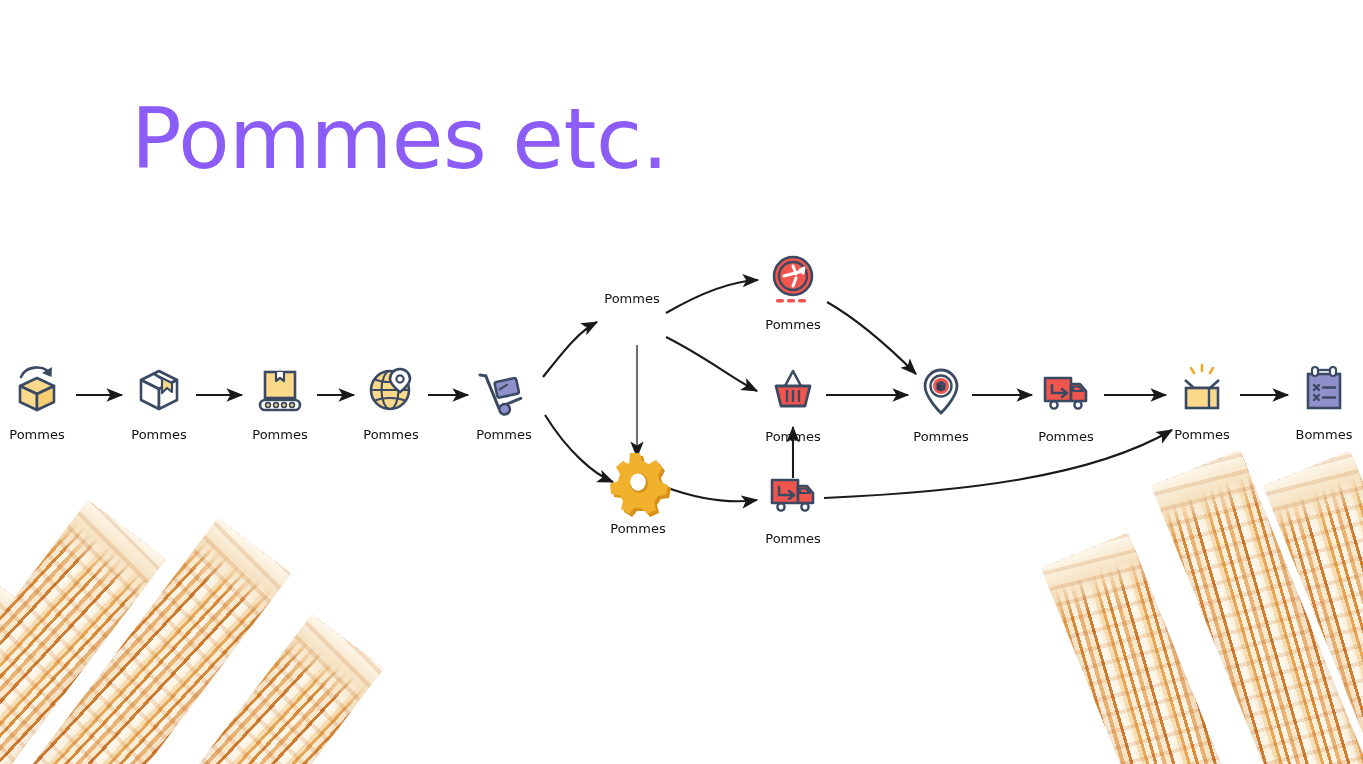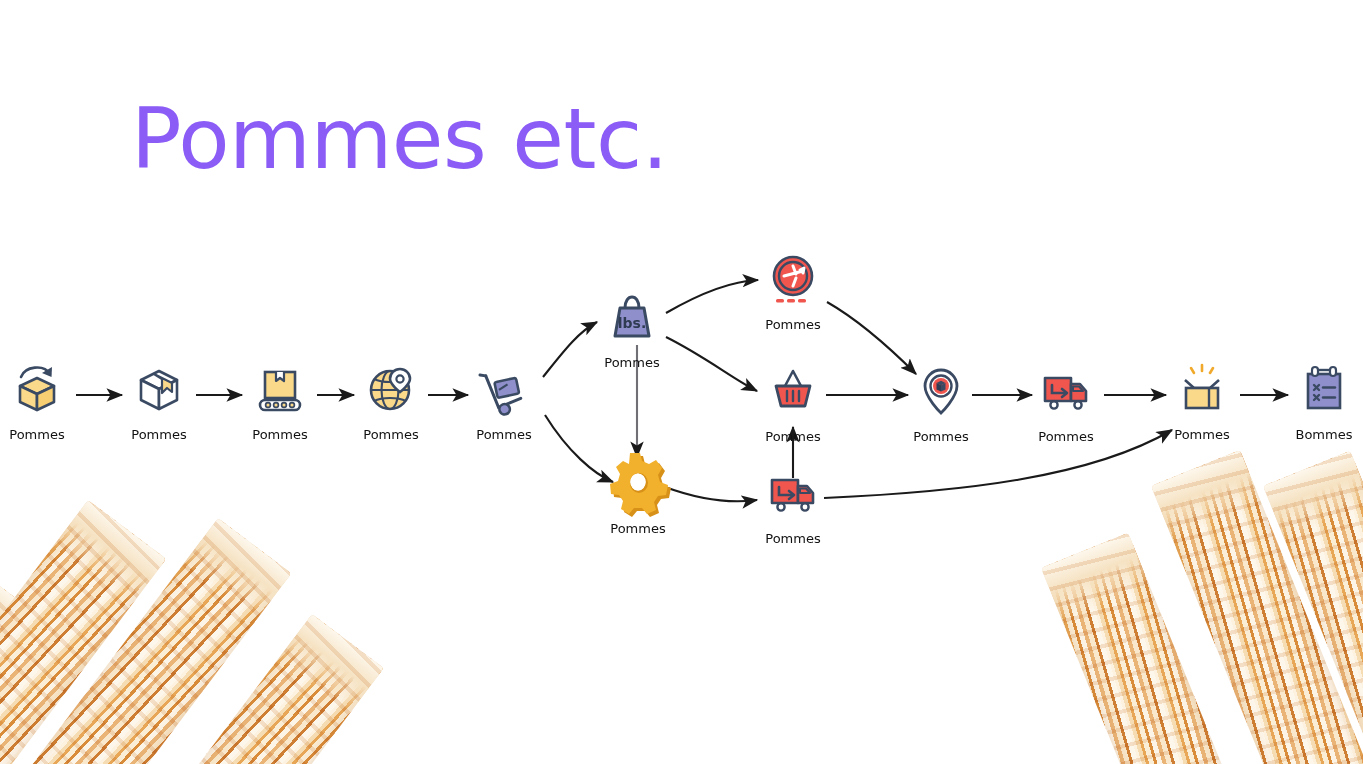--- a/index.html
+++ b/index.html
@@ -277,27 +277,20 @@
             <rect x="23" y="23" width="22" height="16" rx="2" fill="#8e8fcb" stroke="#3b4a63" stroke-width="2.6" transform="rotate(10 34 31)"></rect>
             <line x1="26" y1="30" x2="36" y2="28" stroke="#3b4a63" stroke-width="2.2"></line>
             <circle cx="24" cy="50" r="5.2" fill="#8e8fcb" stroke="#3b4a63" stroke-width="2.6"></circle>
           </g>
         </svg>
       </span>
       <span class="caption">Pommes</span>
     </div>
 
     <div class="node" style="left:580px; top:286px;">
-      <span class="glyph">
-        <svg width="62" height="62" viewBox="0 0 62 62">
-          <path d="M24,22 C24,14.8 27.2,11 31,11 C34.8,11 38,14.8 38,22" fill="none" stroke="#3b4a63" stroke-width="3"></path>
-          <path d="M19,22 L43,22 L48,50 L14,50 Z" fill="#8e8fcb" stroke="#3b4a63" stroke-width="3" stroke-linejoin="round"></path>
-          <text x="31" y="42" font-family="'DejaVu Sans',sans-serif" font-size="14" font-weight="600" fill="#2f3b52" text-anchor="middle">lbs.</text>
-        </svg>
-      </span>
       <span class="caption">Pommes</span>
     </div>
 
     <div class="node" style="left:586px; top:452px;">
       <span class="glyph">
         <svg width="70" height="66" viewBox="0 0 70 66">
           <g>
             <path d="M30,4 L40,4 L42,12 L49,15 L56,11 L62,19 L58,26 L60,33 L68,36 L66,46 L58,47 L54,53 L56,61 L47,65 L42,59 L34,59 L29,65 L21,60 L23,52 L19,46 L11,45 L10,35 L18,32 L20,25 L16,18 L23,12 L29,15 Z" fill="#d89118"></path>
             <path d="M27,1 L37,1 L39,9 L46,12 L53,8 L59,16 L55,23 L57,30 L65,33 L63,43 L55,44 L51,50 L53,58 L44,62 L39,56 L31,56 L26,62 L18,57 L20,49 L16,43 L8,42 L7,32 L15,29 L17,22 L13,15 L20,9 L26,12 Z" fill="#f2b12c"></path>
             <ellipse cx="36" cy="31" rx="9" ry="10" fill="#d89118"></ellipse>

